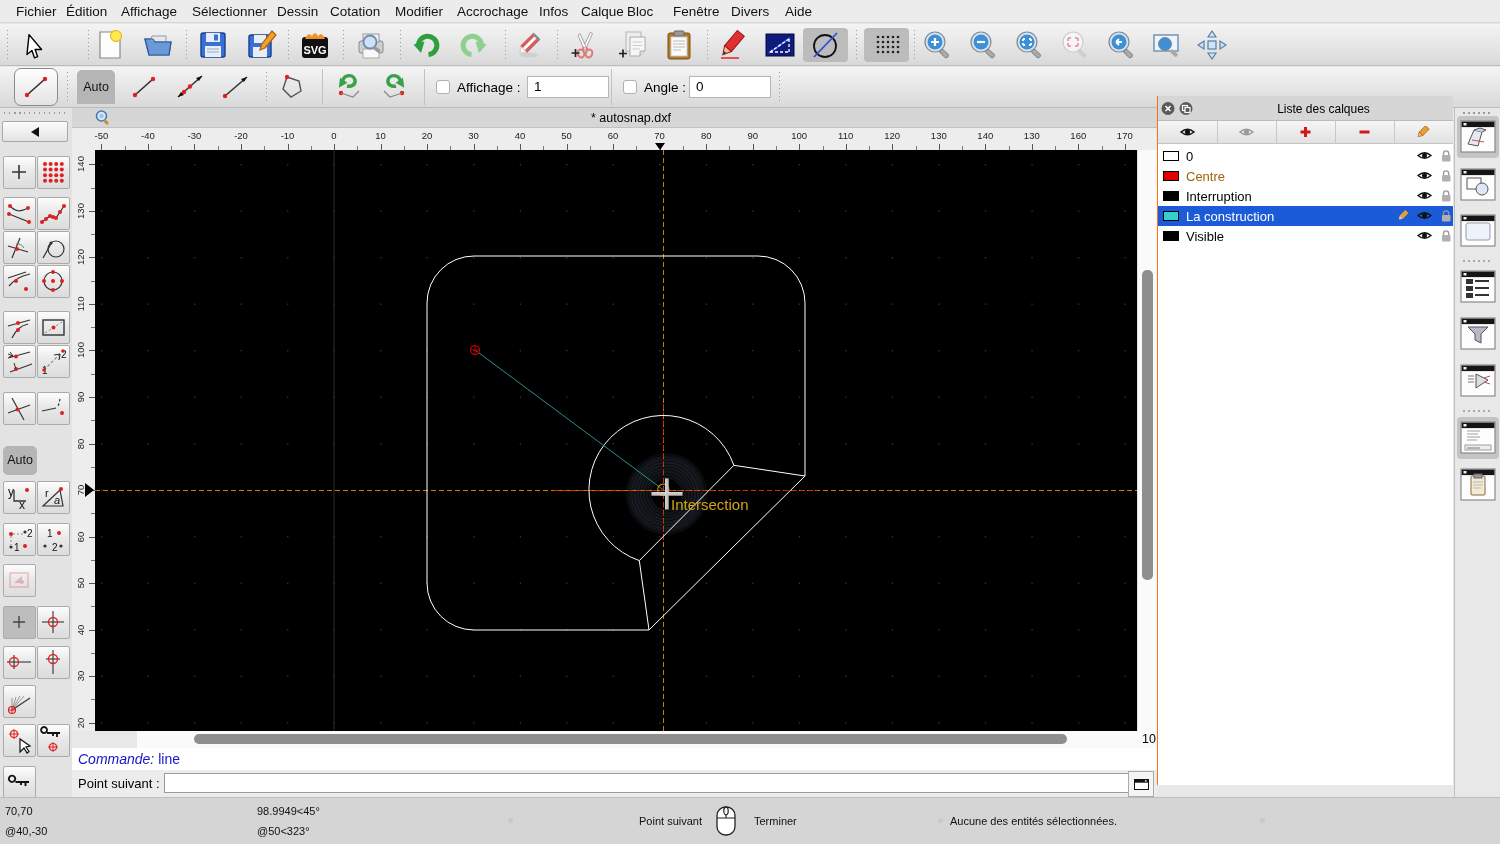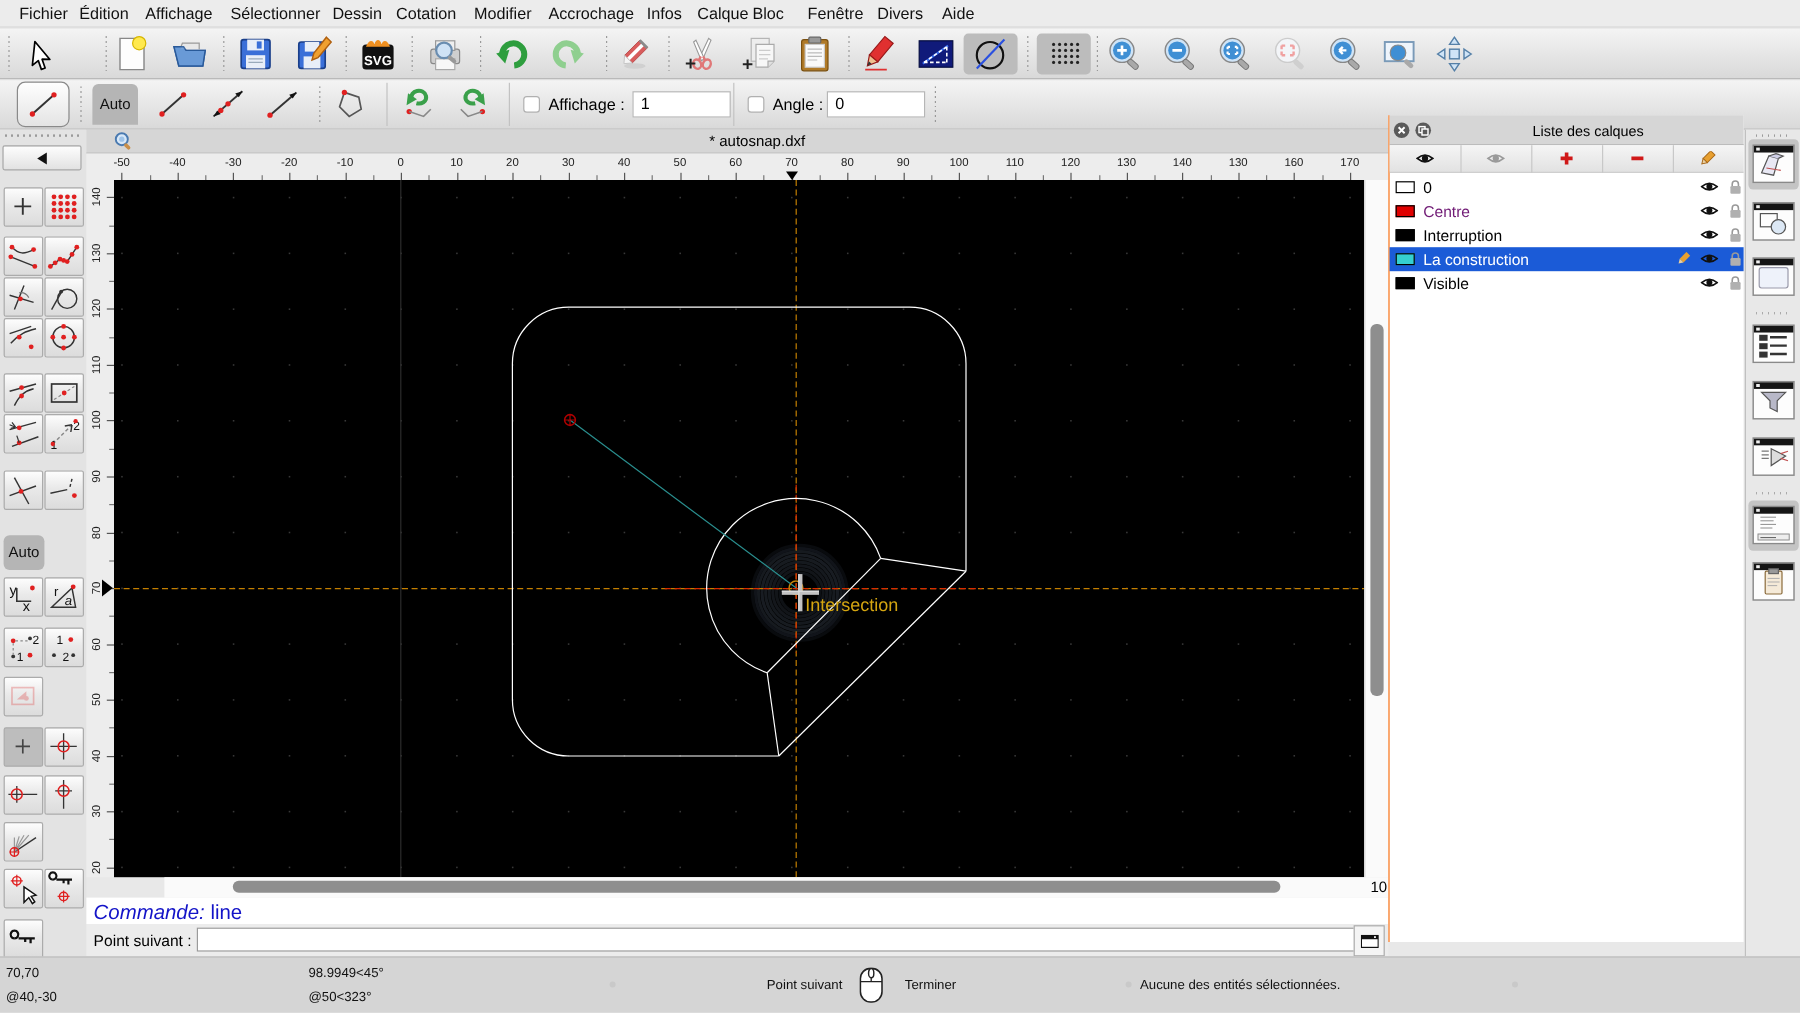--- a/index.html
+++ b/index.html
@@ -25,21 +25,21 @@
 
 #leftdock { left:0; top:108px; width:72px; height:689px; background:#e3e3e3; }
 .snapbtn { position:absolute; width:33px; height:33px; background:linear-gradient(#fdfdfd,#e9e9e9 45%,#dcdcdc); border:1px solid #ababab; border-radius:2px; }
 .snapbtn.pressed { background:#bdbdbd; }
 
 #canvas { left:95px; top:150px; width:1042px; height:581px; background:#000; }
 
 #hscroll { left:95px; top:731px; width:1062px; height:17px; background:#fafafa;margin-left:42px; }
 #vscroll { left:1137px; top:150px; width:20px; height:581px; background:#fafafa; border-left:1px solid #e0e0e0; }
 
-#cmdrow { left:72px; top:748px; width:1085px; height:22px; background:#fff; font-size:17px;padding-left:32px; }
+#cmdrow { left:72px; top:748px; width:1085px; height:22px; background:#fff; font-size:14px;padding-left:32px; }
 #cmdinputrow { left:72px; top:770px; width:1085px; height:27px; background:#ececec; font-size:13px; }
 
 #rpanel { left:1157px; top:96px; width:296px; height:689px; background:#fff; border-left:1px solid #f97316; }
 #rpanelhdr { left:0; top:0; width:295px; height:25px; background:#d6d6d6; border-bottom:1px solid #bcbcbc; }
 #rtoolrow { left:0; top:25px; width:295px; height:23px; background:linear-gradient(#f5f5f5,#e2e2e2); border-bottom:1px solid #c4c4c4; }
 .lrow { position:absolute; left:0; width:295px; height:20px; font-size:13px; color:#000; }
 .lrow .swatch { position:absolute; left:5px; top:5px; width:16px; height:10px; border:1px solid #000; }
 
 #rightdock { left:1454px; top:108px; width:46px; height:689px; background:#e8e8e8; border-left:1px solid #c0c0c0; }
 .rdbtn { position:absolute; left:5px; width:36px; height:33px; }
@@ -1083,21 +1083,21 @@
       <div style="position:absolute;left:28px;top:3px">0</div>
       <svg style="position:absolute;left:259px;top:4px" width="15" height="11" viewBox="0 0 15 11">
         <path d="M1 5.5 Q7.5 0 14 5.5 Q7.5 11 1 5.5 Z" fill="none" stroke="#111" stroke-width="1.4"></path>
         <circle cx="7.5" cy="5.5" r="2.5" fill="#111"></circle>
       </svg>
       <svg style="position:absolute;left:282px;top:4px" width="12" height="12" viewBox="0 0 12 12">
         <path d="M3.5 5 V3.5 a2.6 2.6 0 0 1 5.2 0 V5" fill="none" stroke="#999" stroke-width="1.3"></path>
         <rect x="2" y="5" width="8.5" height="6.5" rx="1" fill="#b0b0b0"></rect>
       </svg>
     </div>
-    <div class="lrow" style="top:70px;color:#701a75">
+    <div class="lrow" style="top:70px;color:#a16207">
       <div class="swatch" style="background:#e00000;"></div>
       <div style="position:absolute;left:28px;top:3px">Centre</div>
       <svg style="position:absolute;left:259px;top:4px" width="15" height="11" viewBox="0 0 15 11">
         <path d="M1 5.5 Q7.5 0 14 5.5 Q7.5 11 1 5.5 Z" fill="none" stroke="#111" stroke-width="1.4"></path>
         <circle cx="7.5" cy="5.5" r="2.5" fill="#111"></circle>
       </svg>
       <svg style="position:absolute;left:282px;top:4px" width="12" height="12" viewBox="0 0 12 12">
         <path d="M3.5 5 V3.5 a2.6 2.6 0 0 1 5.2 0 V5" fill="none" stroke="#999" stroke-width="1.3"></path>
         <rect x="2" y="5" width="8.5" height="6.5" rx="1" fill="#b0b0b0"></rect>
       </svg>

